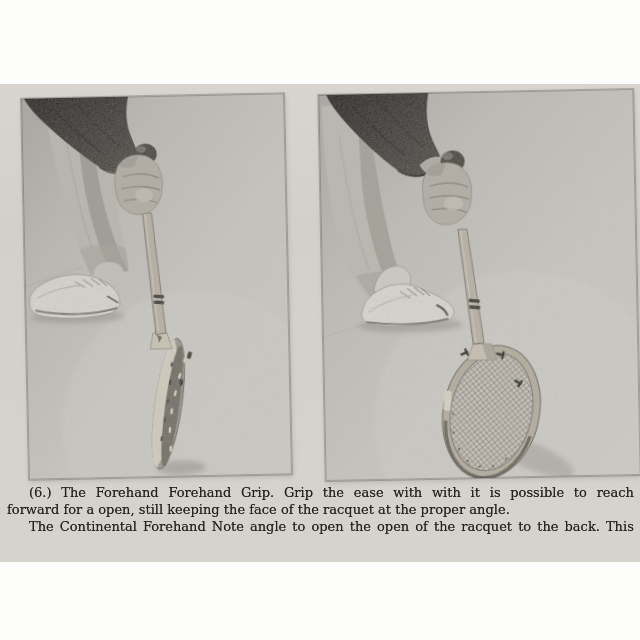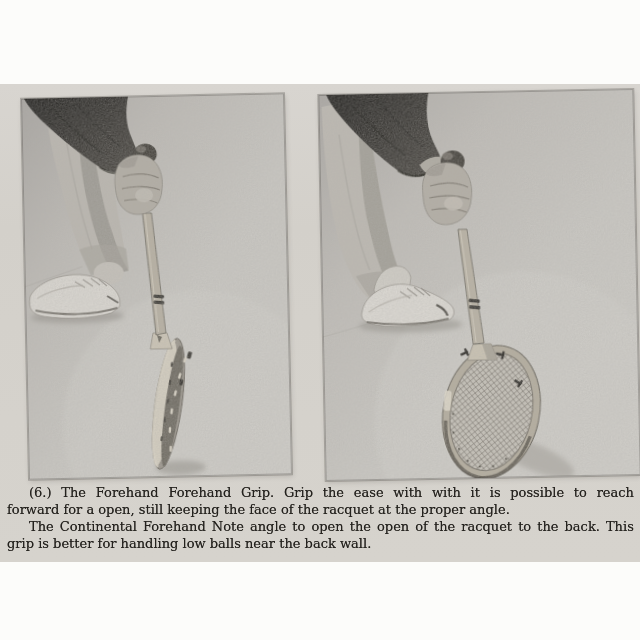--- a/index.html
+++ b/index.html
@@ -284,14 +284,13 @@
       <span>the</span>
       <span>open</span>
       <span>of</span>
       <span>the</span>
       <span>racquet</span>
       <span>to</span>
       <span>the</span>
       <span>back.</span>
       <span>This</span>
     </div>
-  <div class="cline">grip is better for handling low balls near the back wall.</div>
 </div>
 
 </body></html>

